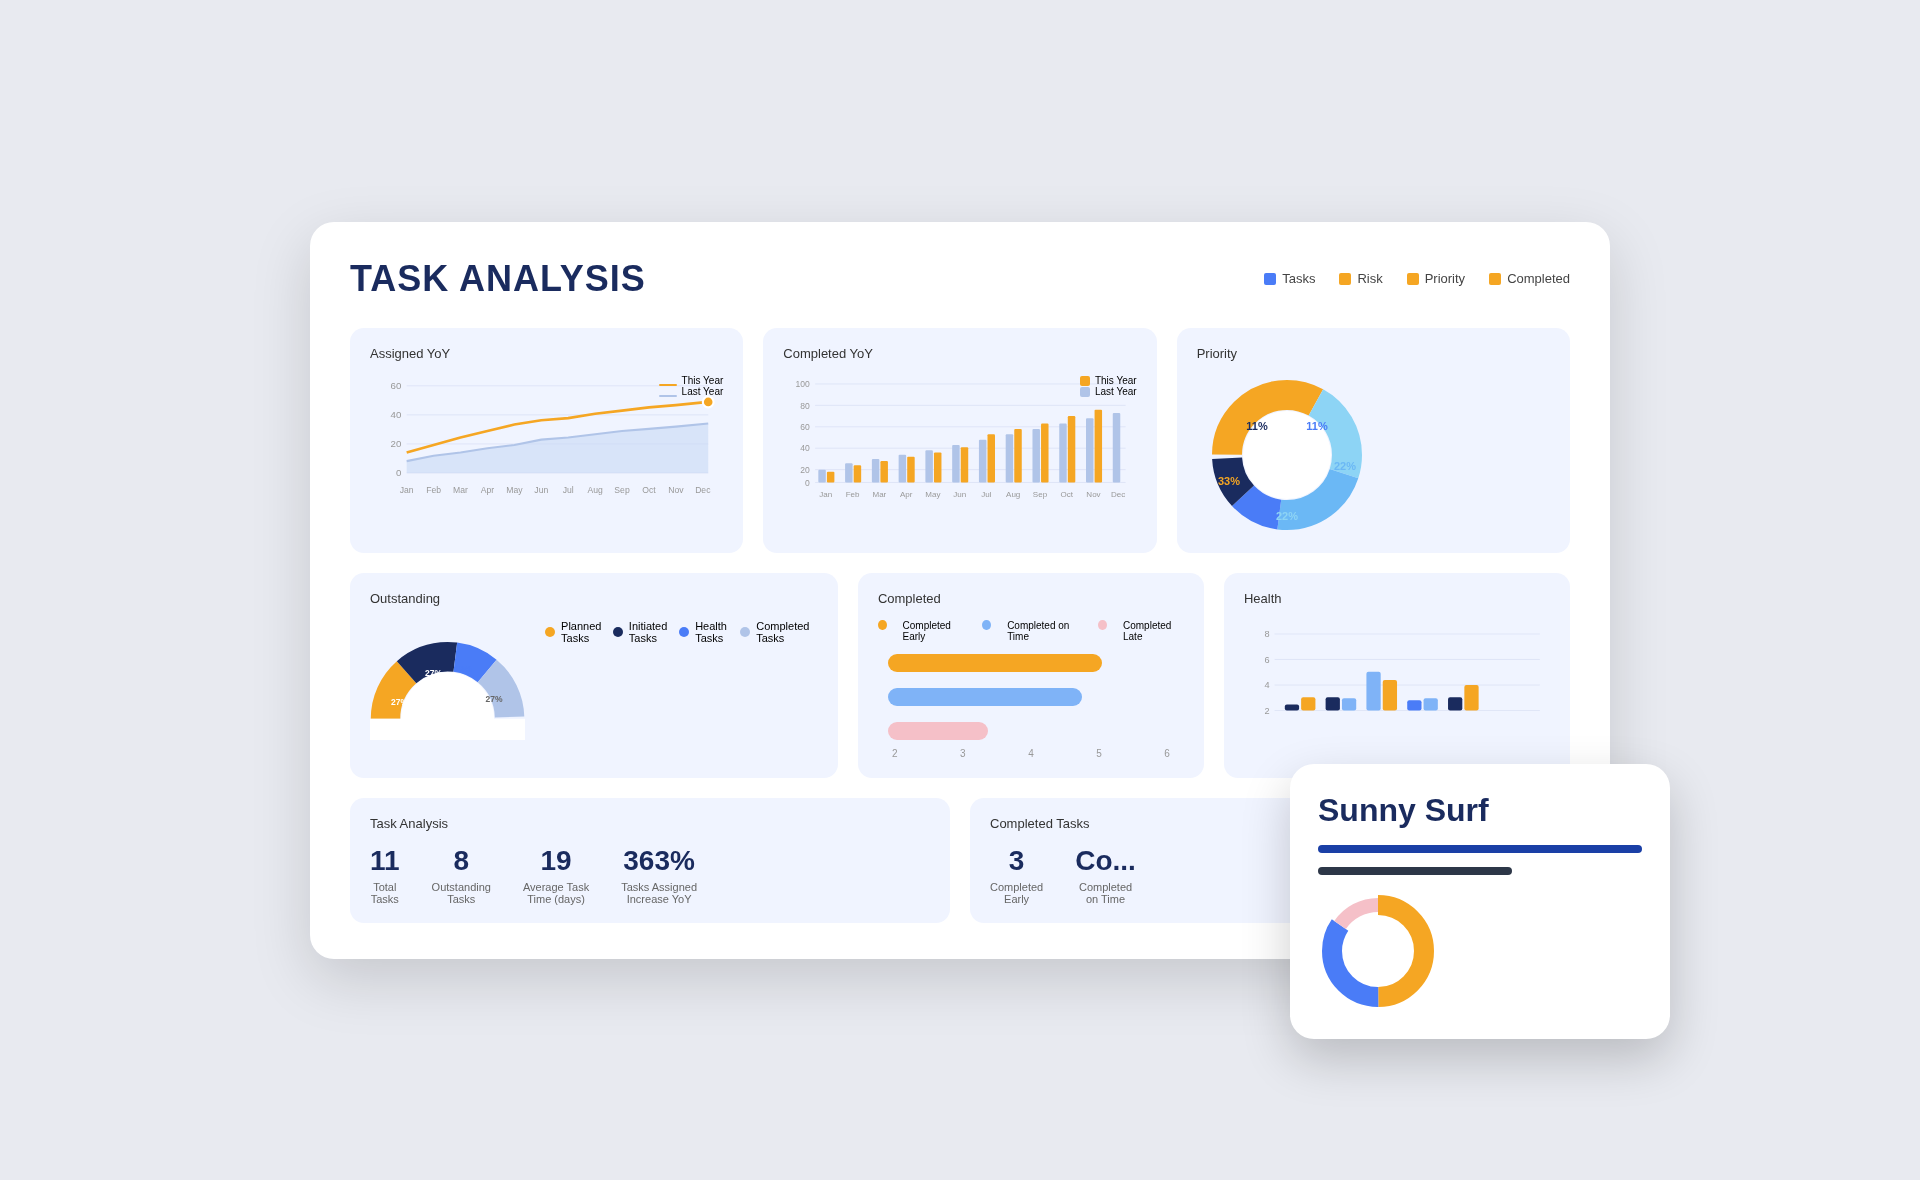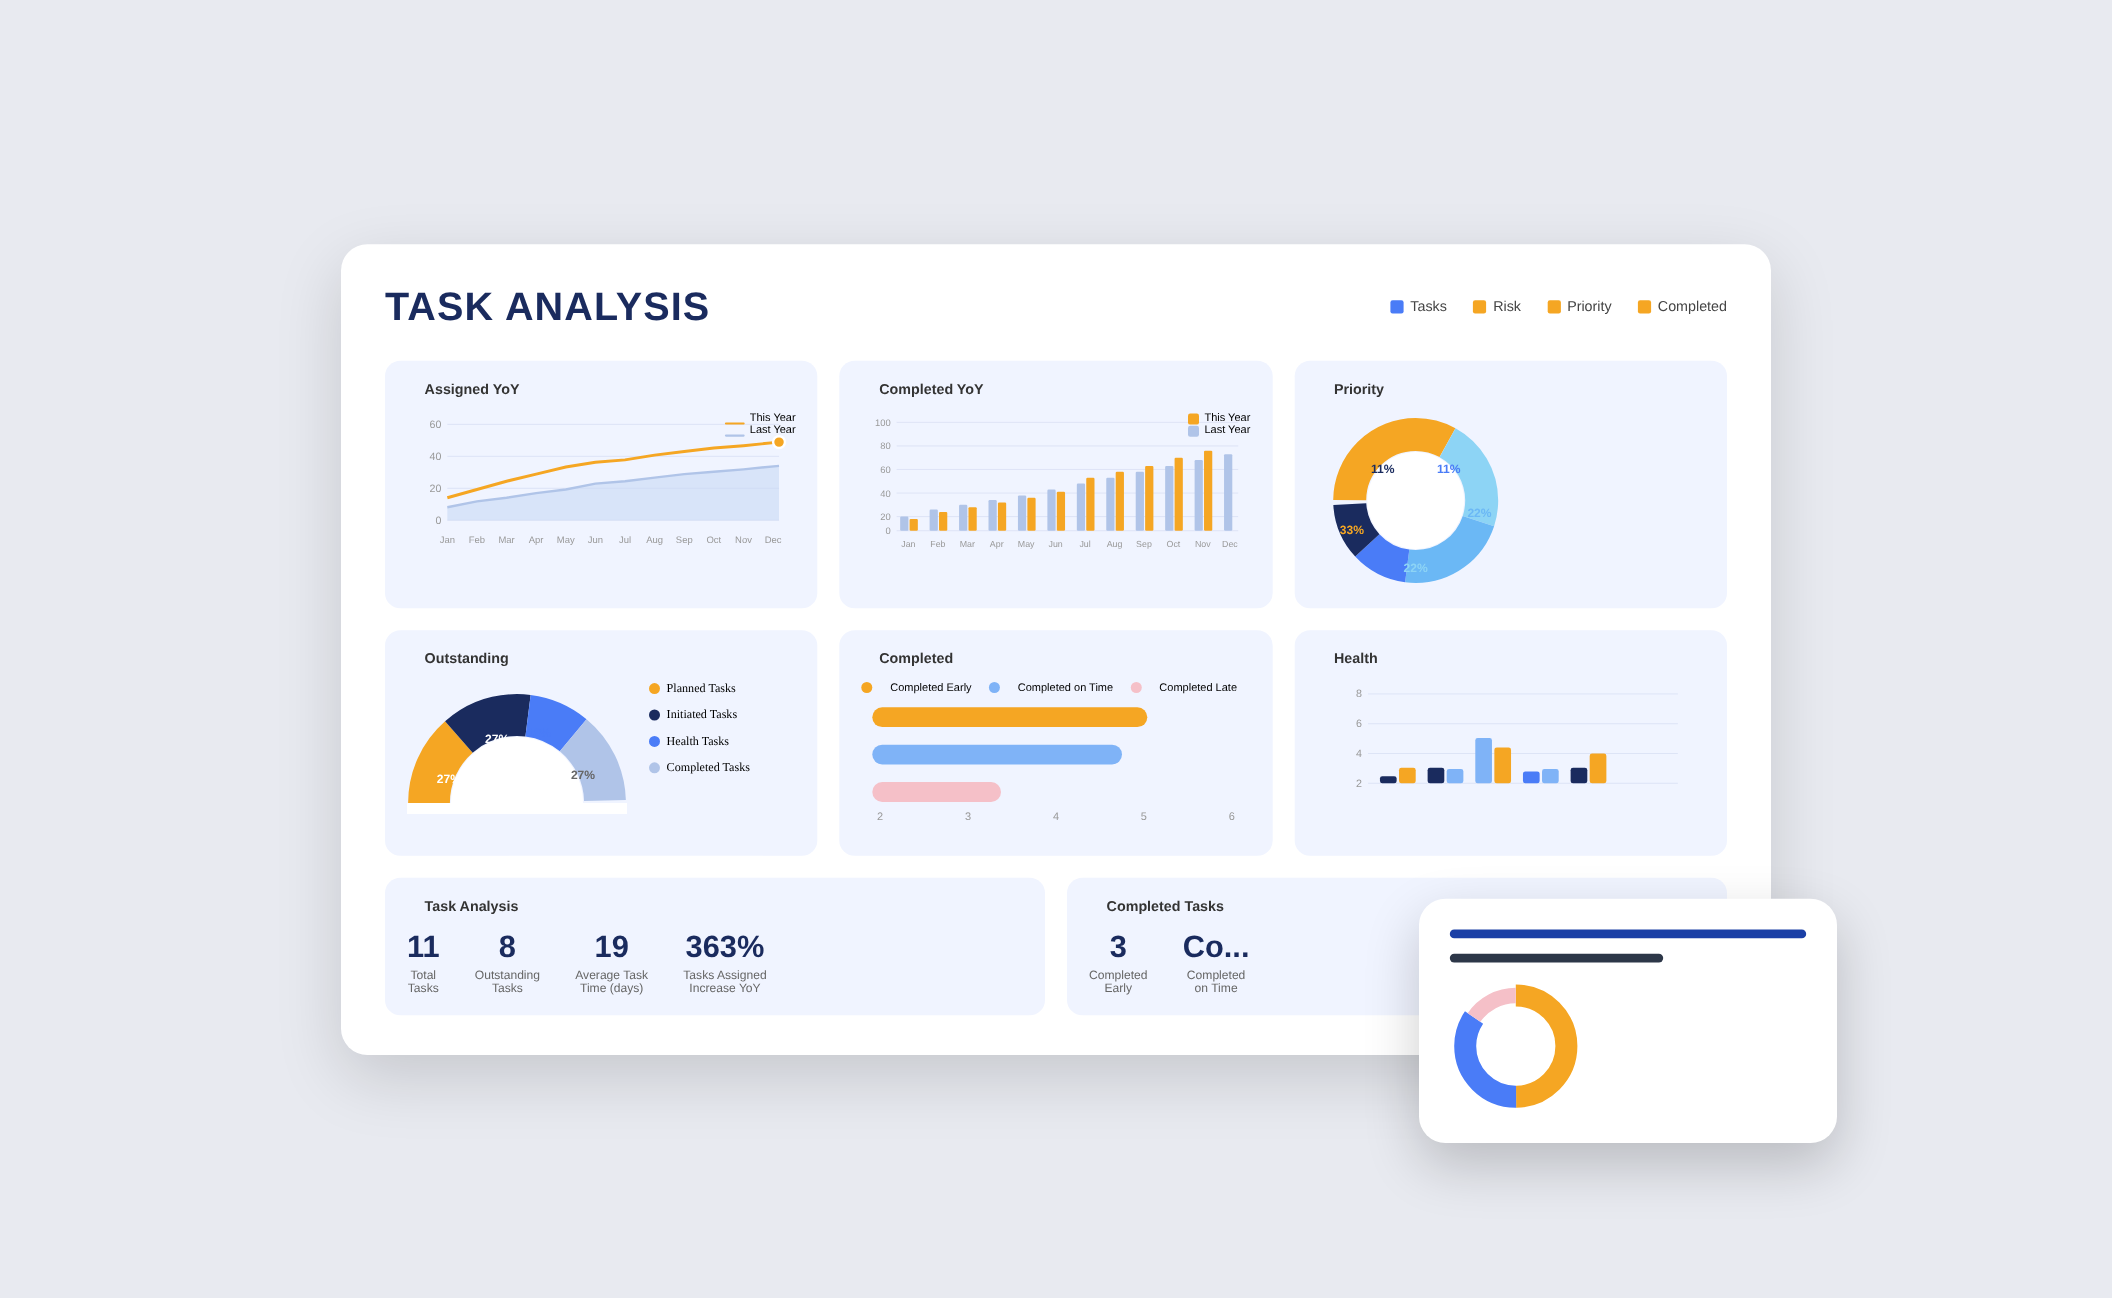--- a/index.html
+++ b/index.html
@@ -70,24 +70,23 @@
     }
 
     .chart-panel {
       background: #f0f4ff;
       border-radius: 14px;
       padding: 18px 20px;
     }
 
     .panel-title {
       font-size: 13px;
-      font-weight: 700;
+      font-weight: 400;
       color: #333;
       margin-bottom: 14px;
-      margin-left: 16px;
     }
 
     
     .line-chart-container {
       position: relative;
       height: 160px;
     }
 
     .line-chart-svg {
       width: 100%;
@@ -163,24 +162,22 @@
     
     .half-donut-container {
       display: flex;
       align-items: flex-start;
       gap: 20px;
       margin-top: 10px;
     }
 
     .half-donut-legend {
       display: flex;
-      flex-direction: column;
-      gap: 12px;
+      gap: 0;
       font-size: 11px;
-      font-family: Liberation Serif, serif;
     }
 
     .half-legend-item {
       display: flex;
       align-items: center;
       gap: 6px;
     }
 
     .half-legend-dot {
       width: 10px;
@@ -663,20 +660,21 @@
           <div class="stat-item">
             <span class="stat-value">Co...</span>
             <span class="stat-label">Completed<br>on Time</span>
           </div>
         </div>
       </div>
     </div>
   </div>
 
   <div class="sunny-card">
+    <div class="sunny-title">Sunny Surf</div>
     <div class="sunny-bar-track"></div>
     <div class="sunny-mini-bar"></div>
     <div class="sunny-content">
 
       <div class="sunny-donut-area">
         <svg width="120" height="120" viewBox="0 0 120 120">
           <circle cx="60" cy="60" r="46" fill="none" stroke="#f5a623" stroke-width="20" stroke-dasharray="144 145" stroke-dashoffset="0" transform="rotate(-90 60 60)"></circle>
           <circle cx="60" cy="60" r="46" fill="none" stroke="#4a7cf7" stroke-width="20" stroke-dasharray="100 189" stroke-dashoffset="-144" transform="rotate(-90 60 60)"></circle>
           <circle cx="60" cy="60" r="46" fill="none" stroke="#f5c0c8" stroke-width="14" stroke-dasharray="45 244" stroke-dashoffset="-244" transform="rotate(-90 60 60)"></circle>
           <circle cx="60" cy="60" r="34" fill="white"></circle>

